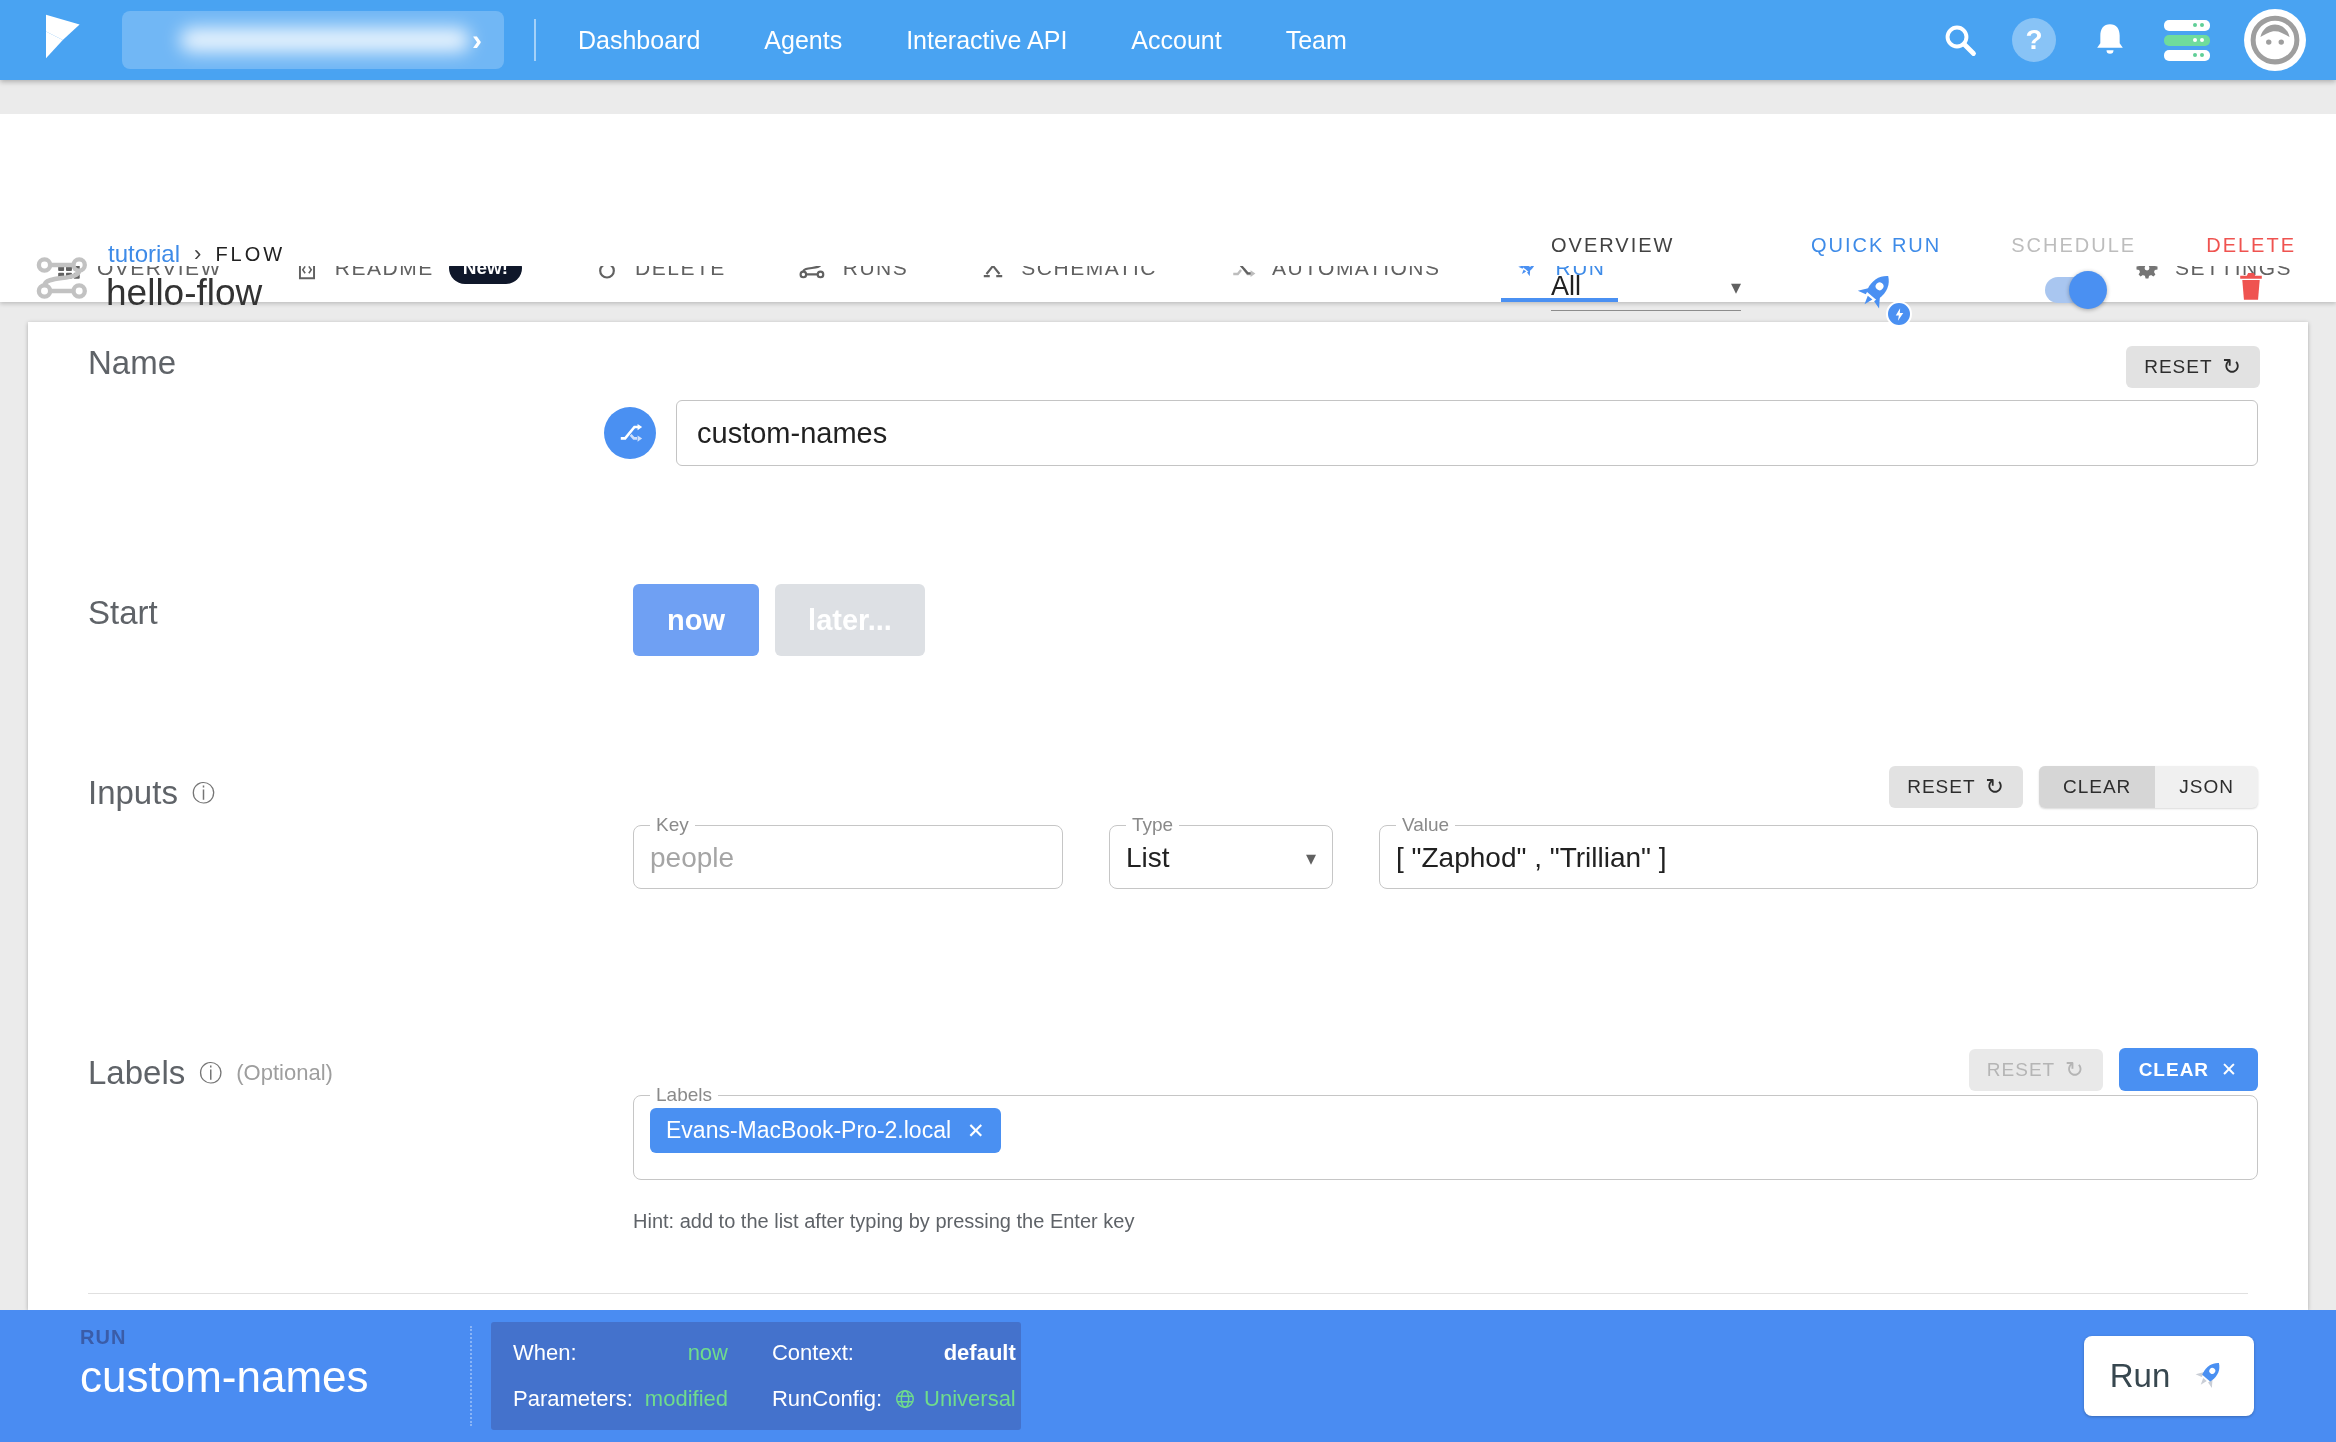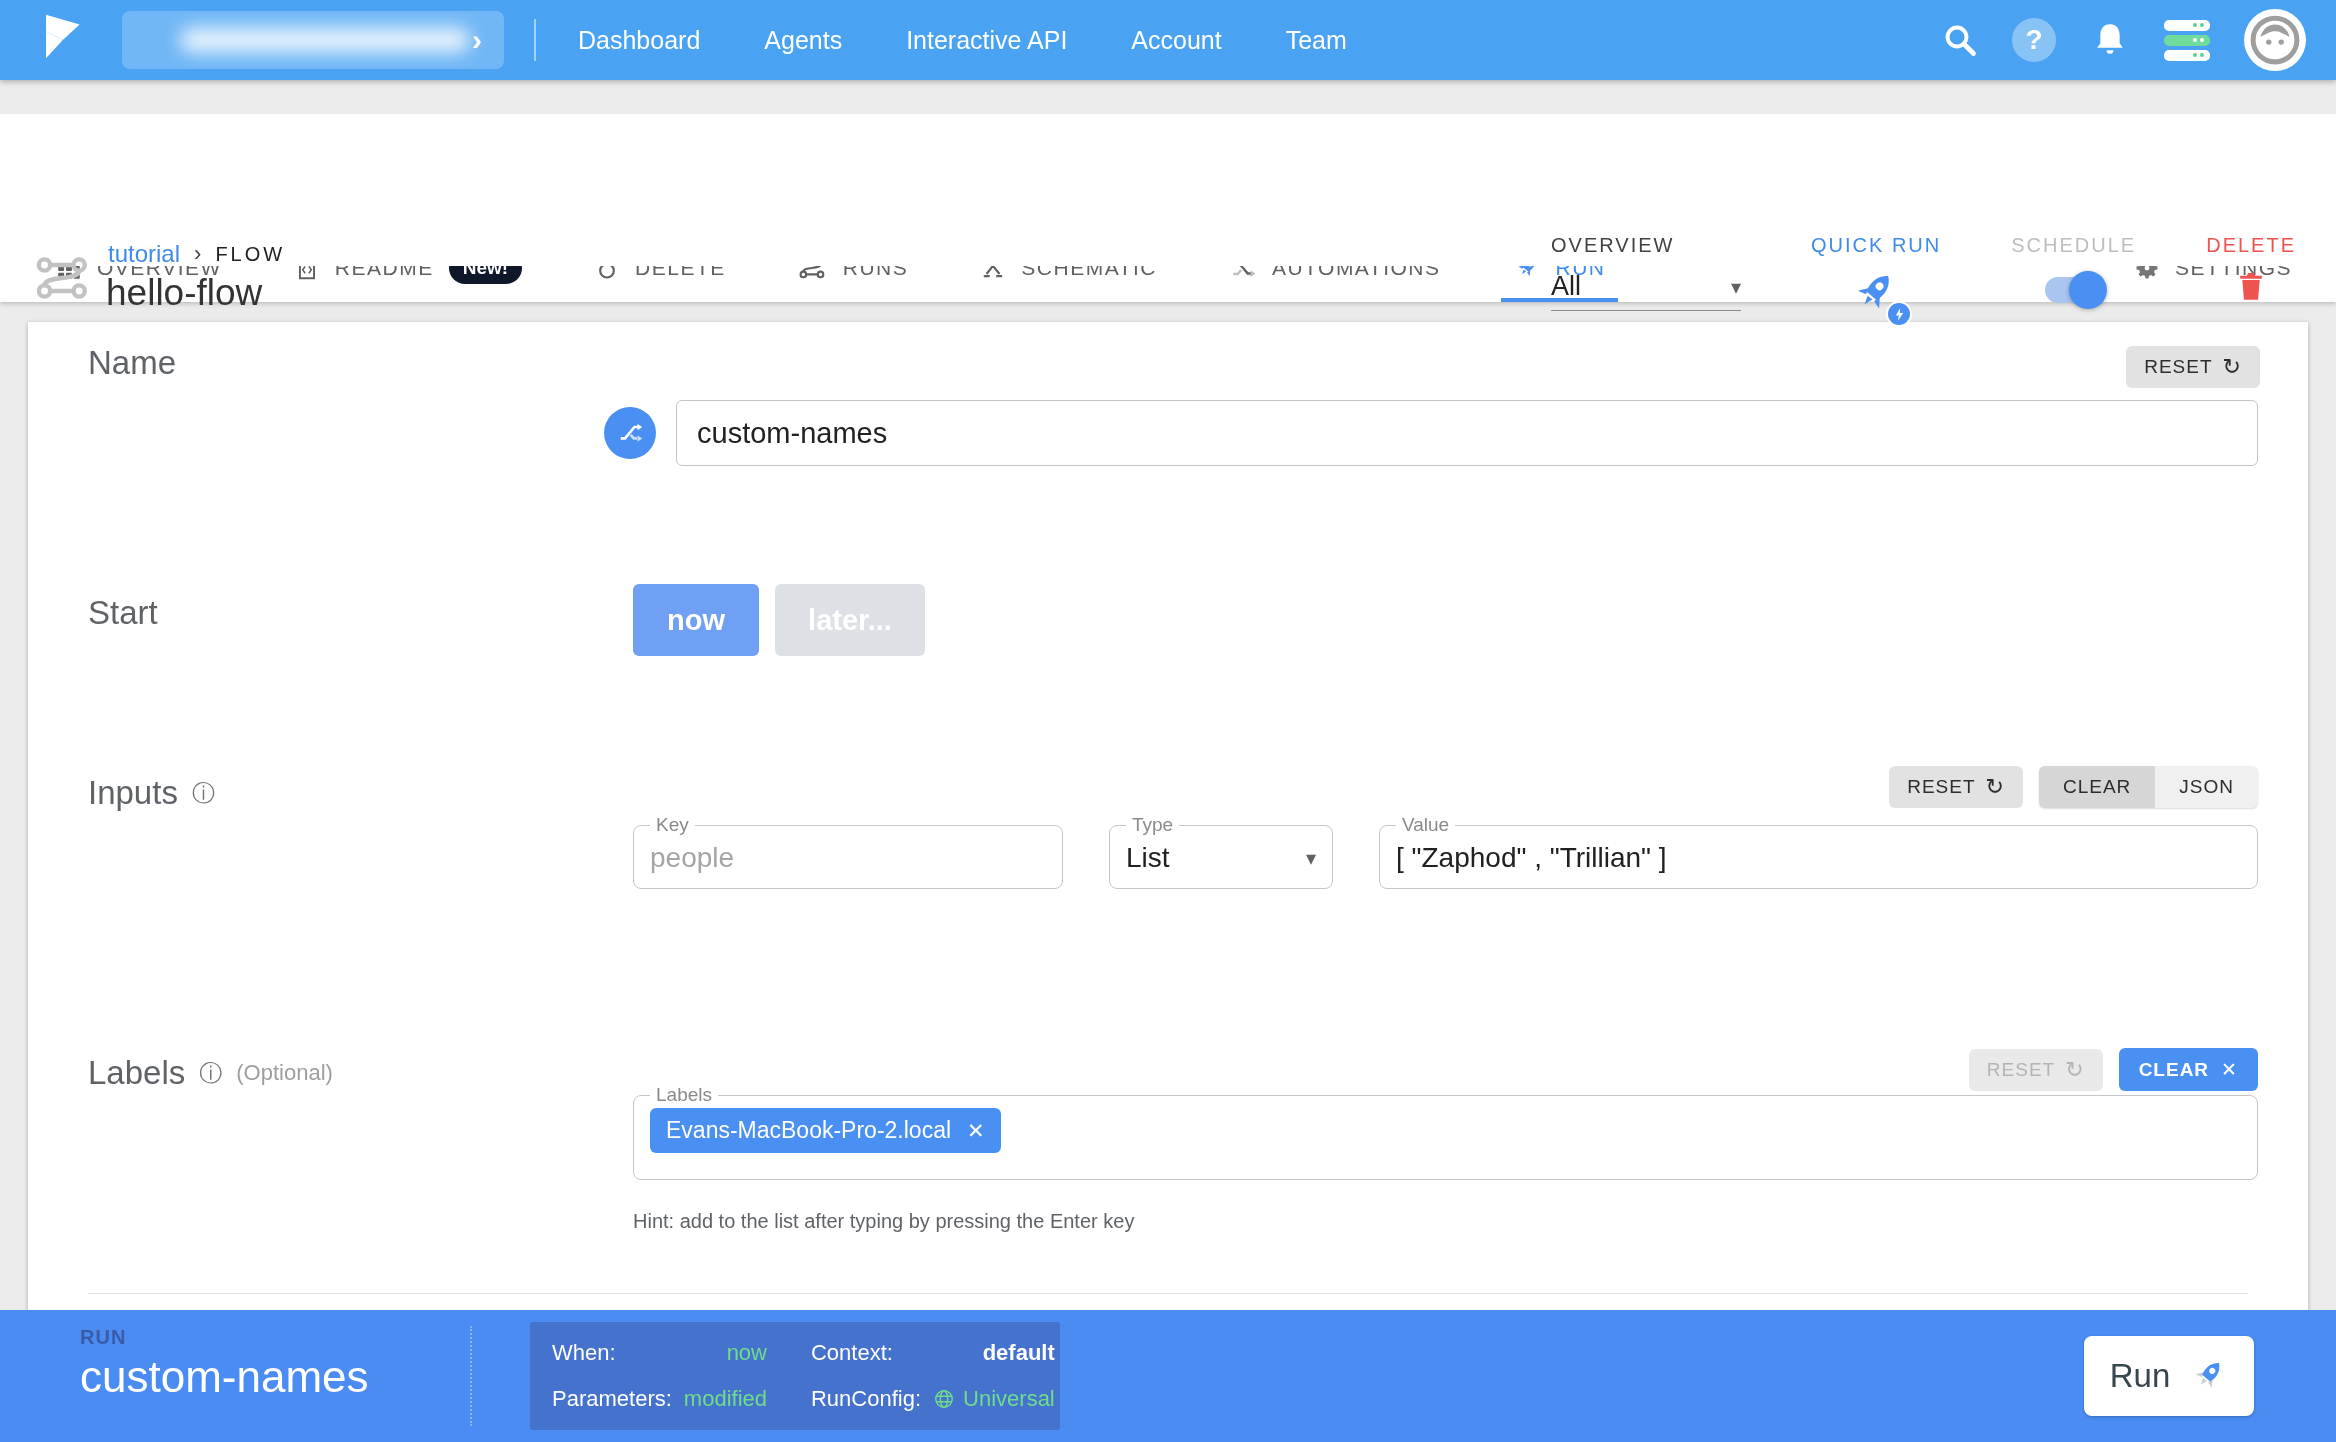--- a/index.html
+++ b/index.html
@@ -117,21 +117,21 @@
   .chip .x { font-size:21px; cursor:pointer; }
   .hint { position:absolute; left:605px; top:888px; font-size:20px; color:#5f6368; }
   .card-divider { position:absolute; left:60px; right:60px; bottom:16px; height:1px; background:#e0e0e0; }
 
   
   .footer { position:absolute; left:0; bottom:0; width:2336px; height:132px; background:#4a8cf2; z-index:40; }
   .footer-run-label { position:absolute; left:80px; top:16px; font-size:20px; font-weight:bold;
     letter-spacing:1px; color:#3a5ca8; }
   .footer-run-name { position:absolute; left:80px; top:42px; font-size:44px; color:#fff; }
   .footer-sep { position:absolute; left:470px; top:16px; bottom:16px; border-left:2px dotted rgba(255,255,255,.35); }
-  .footer-panel { position:absolute; left:530px; top:12px; width:530px; height:108px; background:#4472cc;
+  .footer-panel { position:absolute; left:491px; top:12px; width:530px; height:108px; background:#4472cc;
     border-radius:3px; display:flex; align-items:stretch; padding:14px 0; }
   .fp-col { flex:1; display:flex; flex-direction:column; justify-content:space-between; padding:4px 22px; }
   .fp-divider { width:1px; background:rgba(255,255,255,.3); margin:2px 0; }
   .fp-row { display:flex; align-items:center; justify-content:space-between; gap:12px; }
   .fp-label { color:#fff; font-size:22px; }
   .fp-value { font-size:22px; font-weight:500; }
   .fp-green { color:#6fdc8c; display:flex; align-items:center; gap:8px; }
   .fp-white { color:#fff; font-weight:bold; }
   .run-btn { position:absolute; right:82px; top:26px; width:170px; height:80px; background:#fff; border:none;
     border-radius:8px; display:flex; align-items:center; justify-content:center; gap:18px; cursor:pointer;

